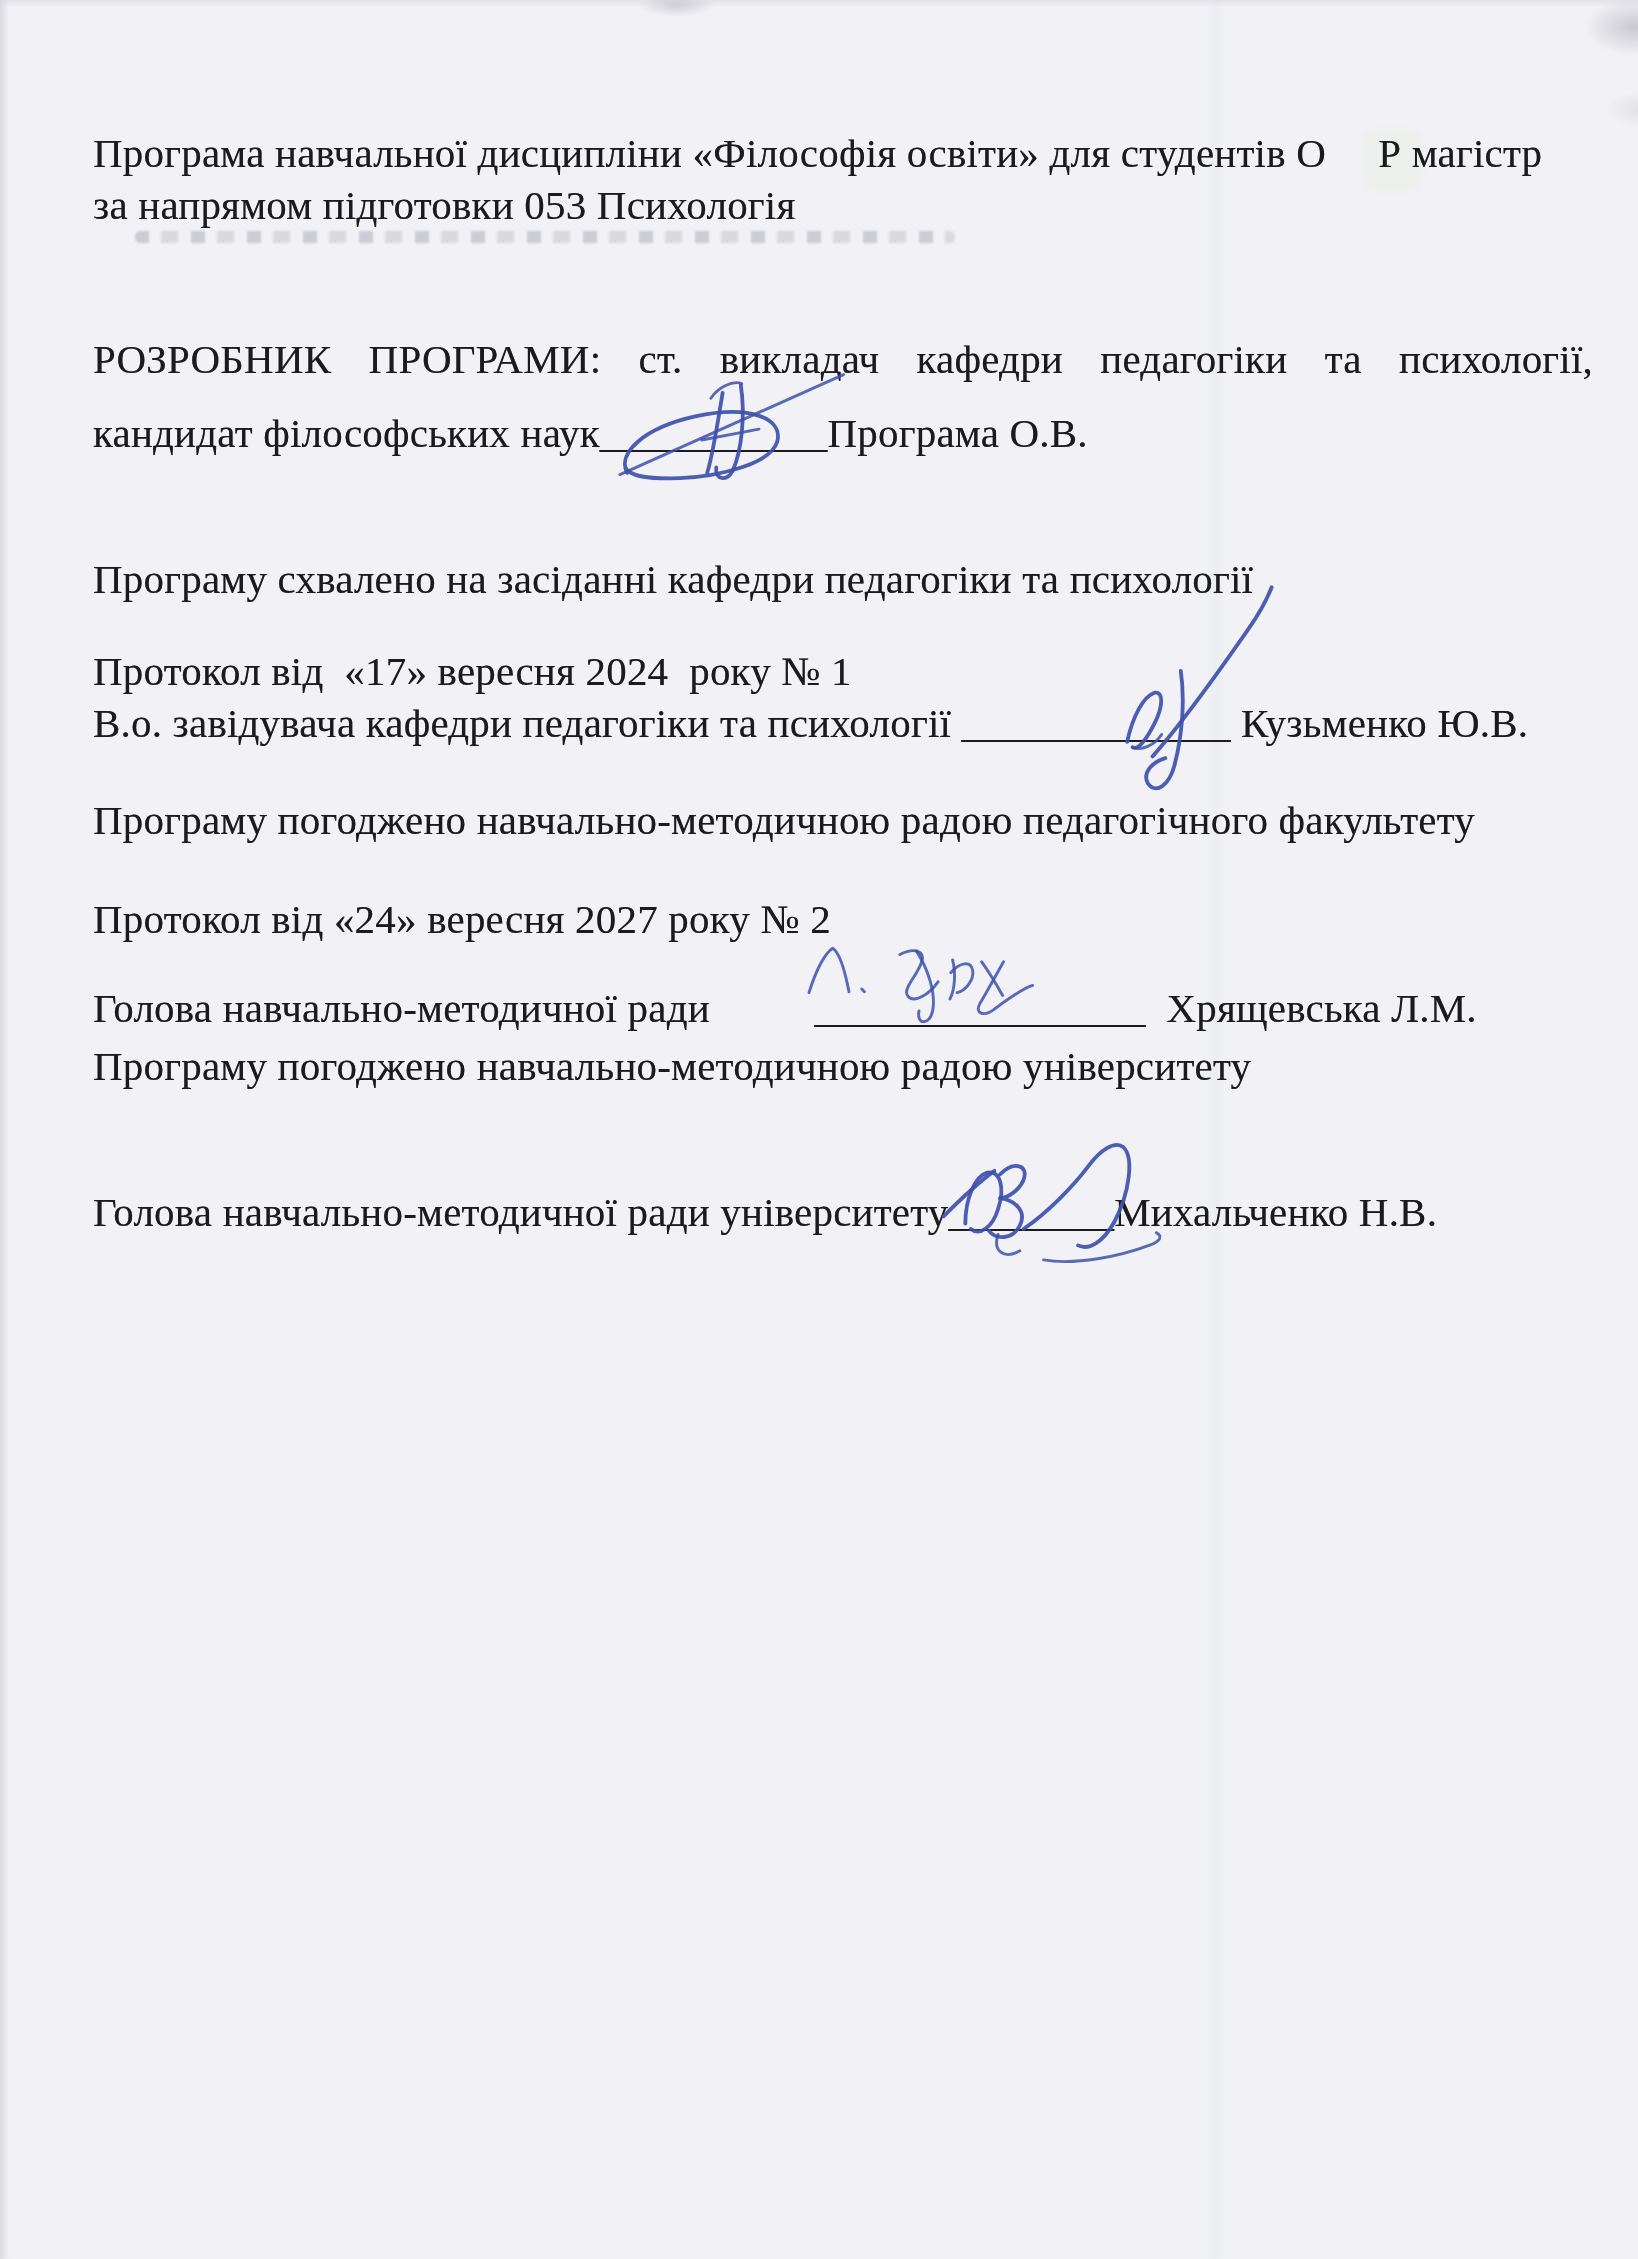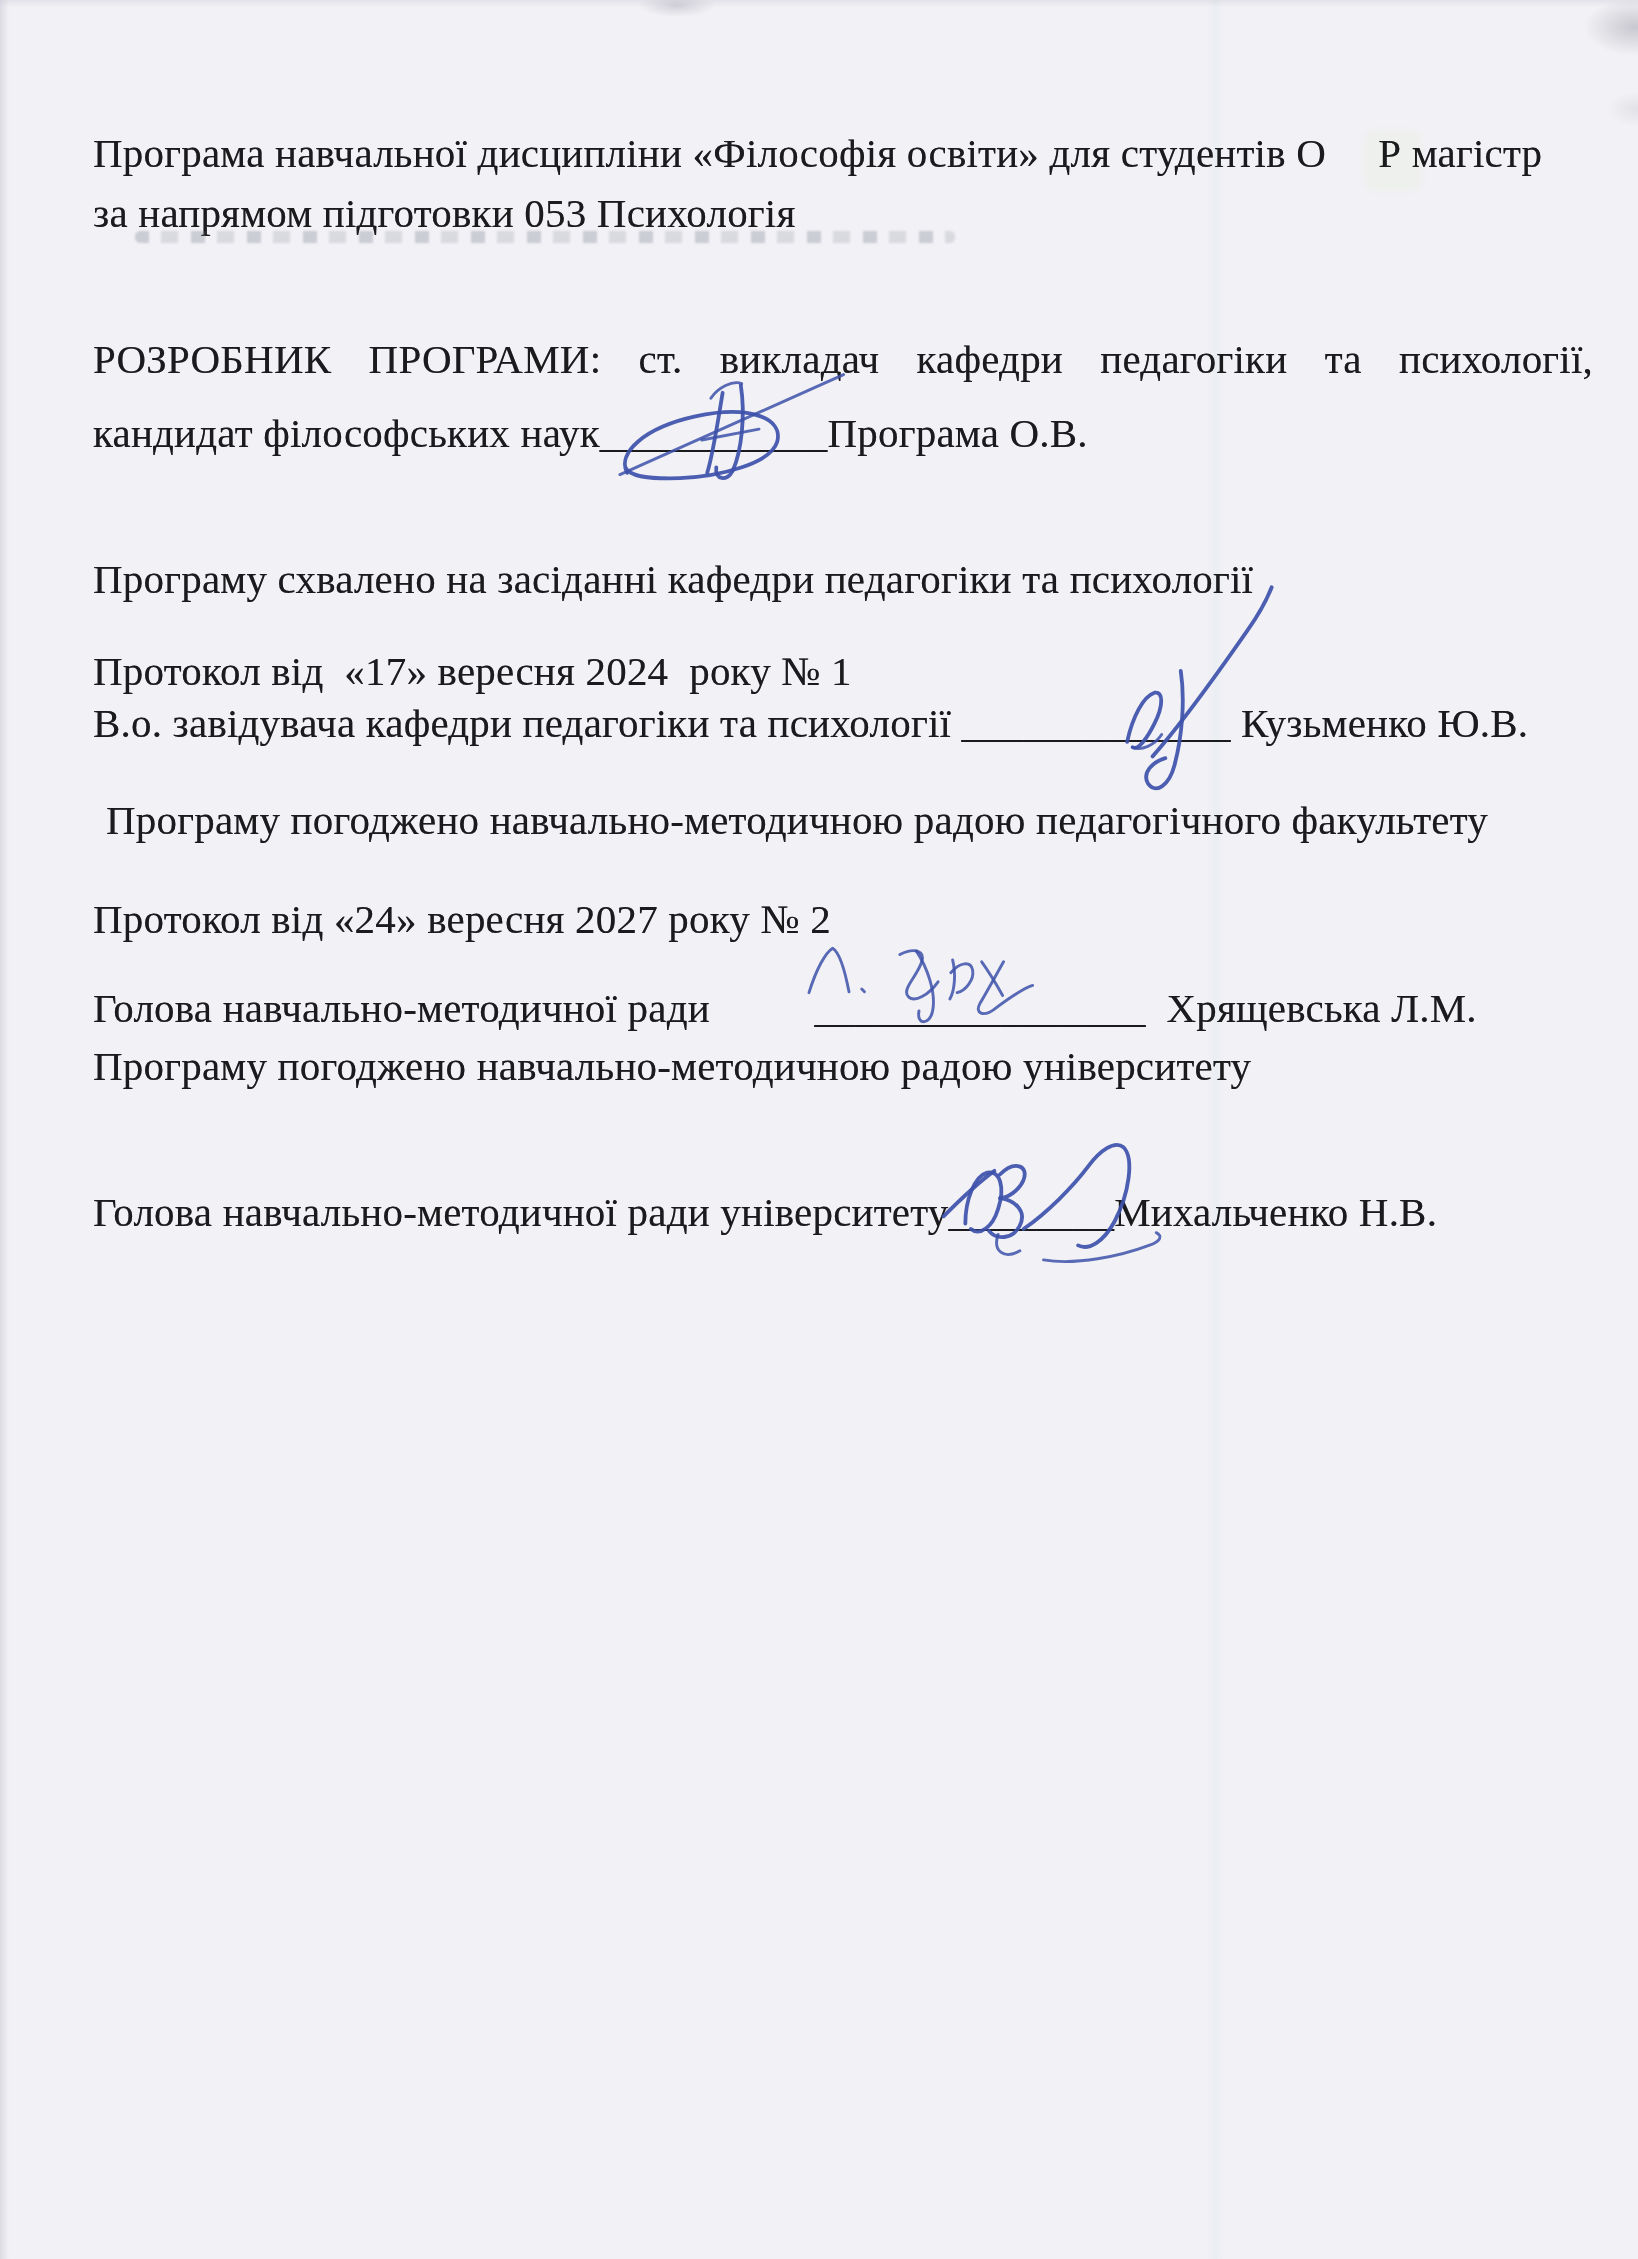--- a/index.html
+++ b/index.html
@@ -20,27 +20,27 @@
   }
   .line{
     position:absolute;
     font-size:41px;
     line-height:49px;
     white-space:pre;
     letter-spacing:0.2px;
     text-shadow:0 0 0.5px rgba(25,25,30,.55);
   }
   .t1{left:93px;top:129px;}
-  .t2{left:93px;top:181px;margin-top:8px;}
+  .t2{left:93px;top:181px;}
   .dev1{left:93px;top:335px;width:1500px;white-space:normal;text-align:justify;text-align-last:justify;}
   .dev2{left:93px;top:409px;}
   .ap1{left:93px;top:555px;}
   .ap2{left:93px;top:605px;margin-top:42px;}
   .head{left:93px;top:699px;}
-  .fac1{left:93px;top:796px;margin-left:13px;}
+  .fac1{left:93px;top:796px;}
   .fac2{left:93px;top:895px;}
   .fac3{left:93px;top:944px;margin-top:40px;}
   .uni1{left:93px;top:1042px;}
   .uni2{left:93px;top:1140px;}
   .uni3{left:93px;top:1188px;}
 
   
   .bleed{
     position:absolute;left:135px;top:231px;width:820px;height:11.8px;
     background:repeating-linear-gradient(90deg,

